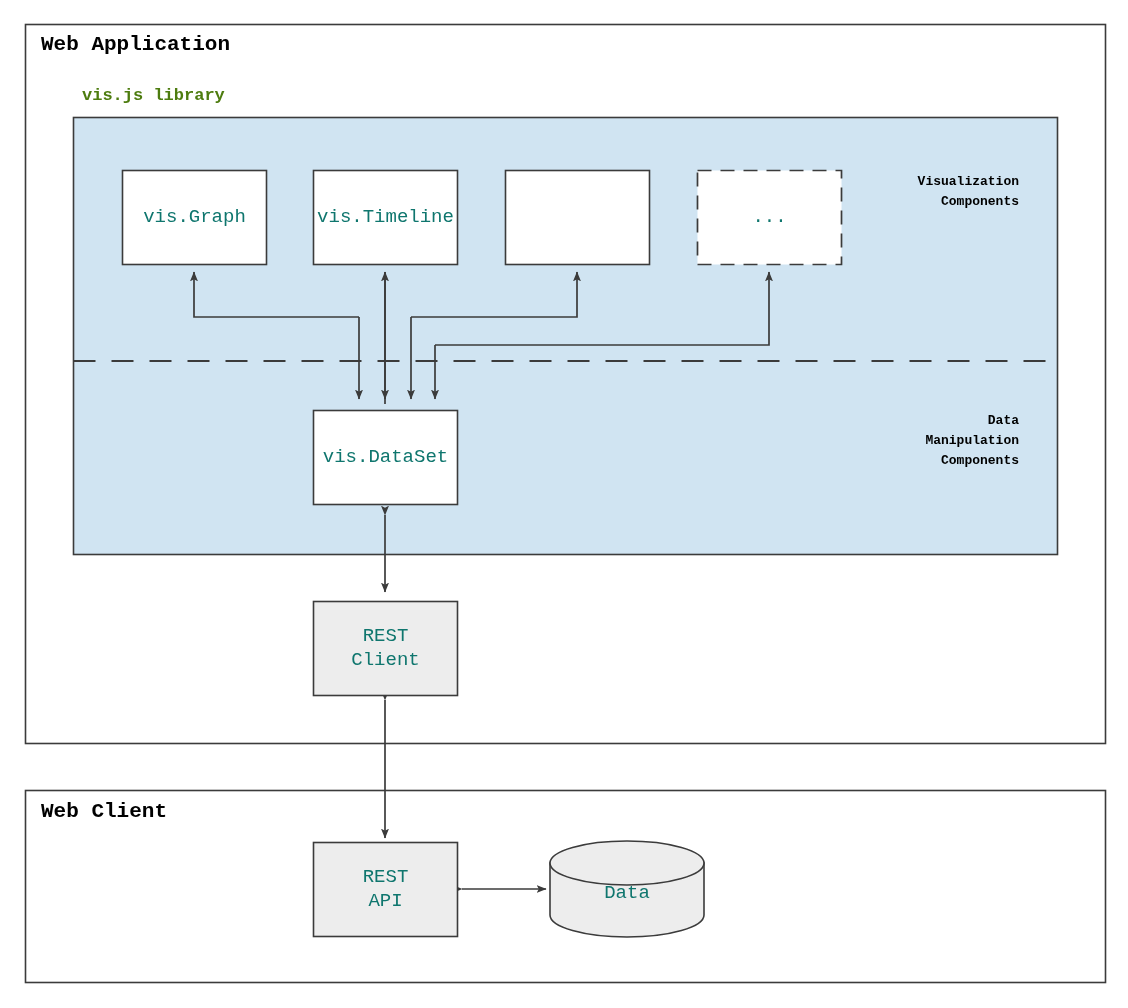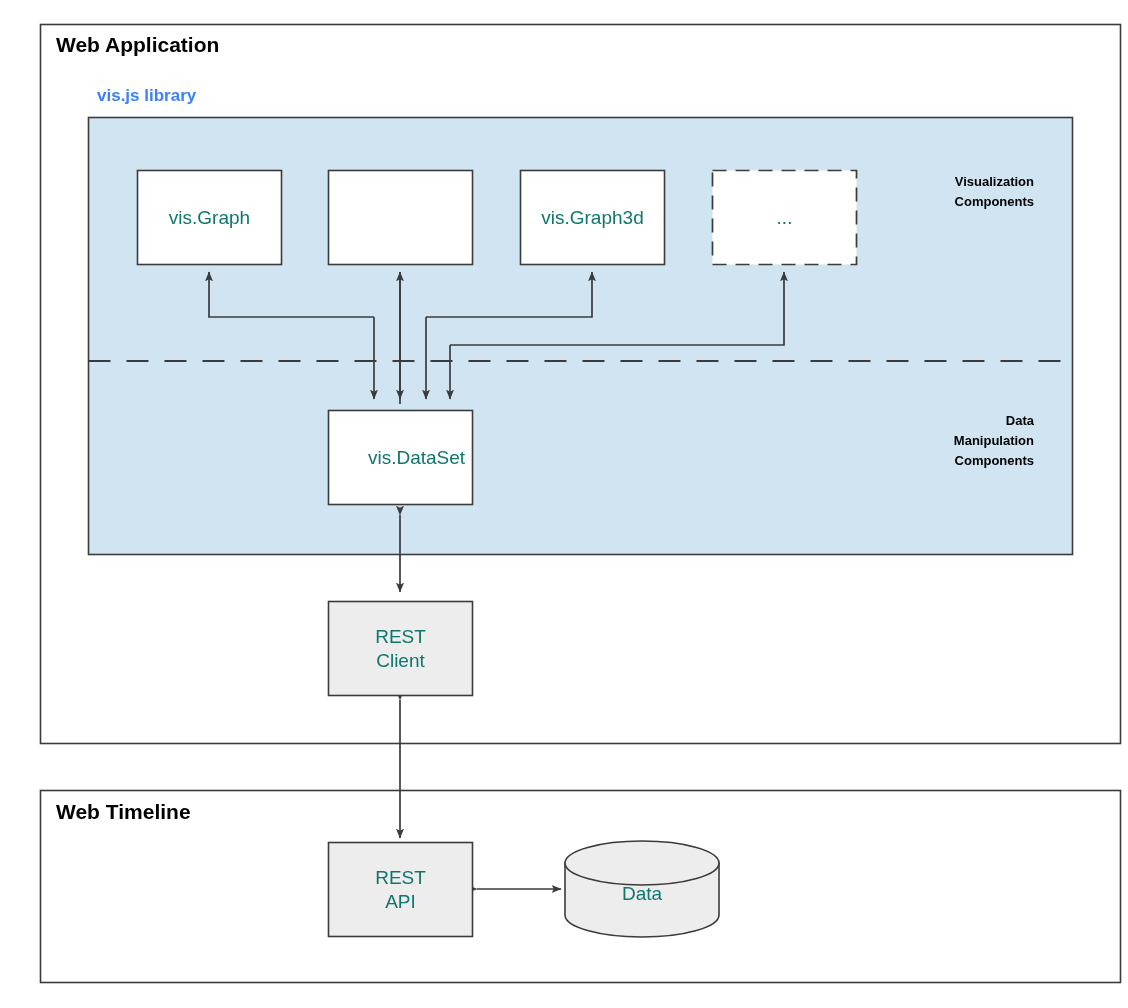--- a/index.html
+++ b/index.html
@@ -10,43 +10,44 @@
   }
   body {
     font-family: "Liberation Sans", sans-serif;
     width: 1128px;
     height: 1008px;
     position: relative;
     overflow: hidden;
   }
   #stage {
     position: absolute;
-    left: 16px; top: 0;
+    left: 1px; top: 0;
     width: 1023px;
     height: 1008px;
+    font-family: Liberation Mono, monospace;
   }
   svg#diagram {
     position: absolute;
     left: 0; top: 0;
     width: 1128px;
     height: 1008px;
   }
   .frame-title {
     position: absolute;
     font-weight: bold;
     font-size: 21px;
     color: #000000;
     white-space: nowrap;
     letter-spacing: 0px;
   }
   .panel-title {
     position: absolute;
     font-weight: bold;
     font-size: 17px;
-    color: #3b82f6;
+    color: #4d7c0f;
     white-space: nowrap;
   }
   .node-label {
     position: absolute;
     display: flex;
     align-items: center;
     justify-content: center;
     text-align: center;
     font-size: 19px;
     color: #0f766e;
@@ -122,37 +123,37 @@
     <g>
       <path d="M 549 863 L 549 915 A 77 22 0 0 0 703 915 L 703 863 Z" fill="#ededed" stroke="#3b3b3b" stroke-width="1.6"></path>
       <ellipse cx="626" cy="863" rx="77" ry="22" fill="#ededed" stroke="#3b3b3b" stroke-width="1.6"></ellipse>
     </g>
   </svg>
 
   <div class="frame-title" style="left:40px; top:33px;">Web Application</div>
 
   <div class="panel-title" style="left:81px; top:86px;">vis.js library</div>
 
-  <div class="frame-title" style="left:40px; top:800px;">Web Timeline</div>
+  <div class="frame-title" style="left:40px; top:800px;">Web Client</div>
 
   <div class="zone-label" style="left:796px; top:172px; width:222px;">Visualization
 Components</div>
 
   <div class="zone-label" style="left:796px; top:411px; width:222px;">Data
 Manipulation
 Components</div>
 
   <div class="node-label" style="left:121px; top:170px; width:145px; height:95px;">vis.Graph</div>
 
+  <div class="node-label" style="left:312px; top:170px; width:145px; height:95px;">vis.Timeline</div>
 
-  <div class="node-label" style="left:504px; top:170px; width:145px; height:95px;">vis.Graph3d</div>
 
   <div class="node-label" style="left:696px; top:170px; width:145px; height:95px;">...</div>
 
-  <div class="node-label" style="left:312px; top:410px; width:145px; height:95px;padding-left:16px;">vis.DataSet</div>
+  <div class="node-label" style="left:312px; top:410px; width:145px; height:95px;">vis.DataSet</div>
 
   <div class="node-label" style="left:312px; top:601px; width:145px; height:95px; white-space:pre-line;">REST
 Client</div>
 
   <div class="node-label" style="left:312px; top:842px; width:145px; height:95px; white-space:pre-line;">REST
 API</div>
 
   <div class="node-label" style="left:549px; top:863px; width:154px; height:62px;">Data</div>
 
 </div>

